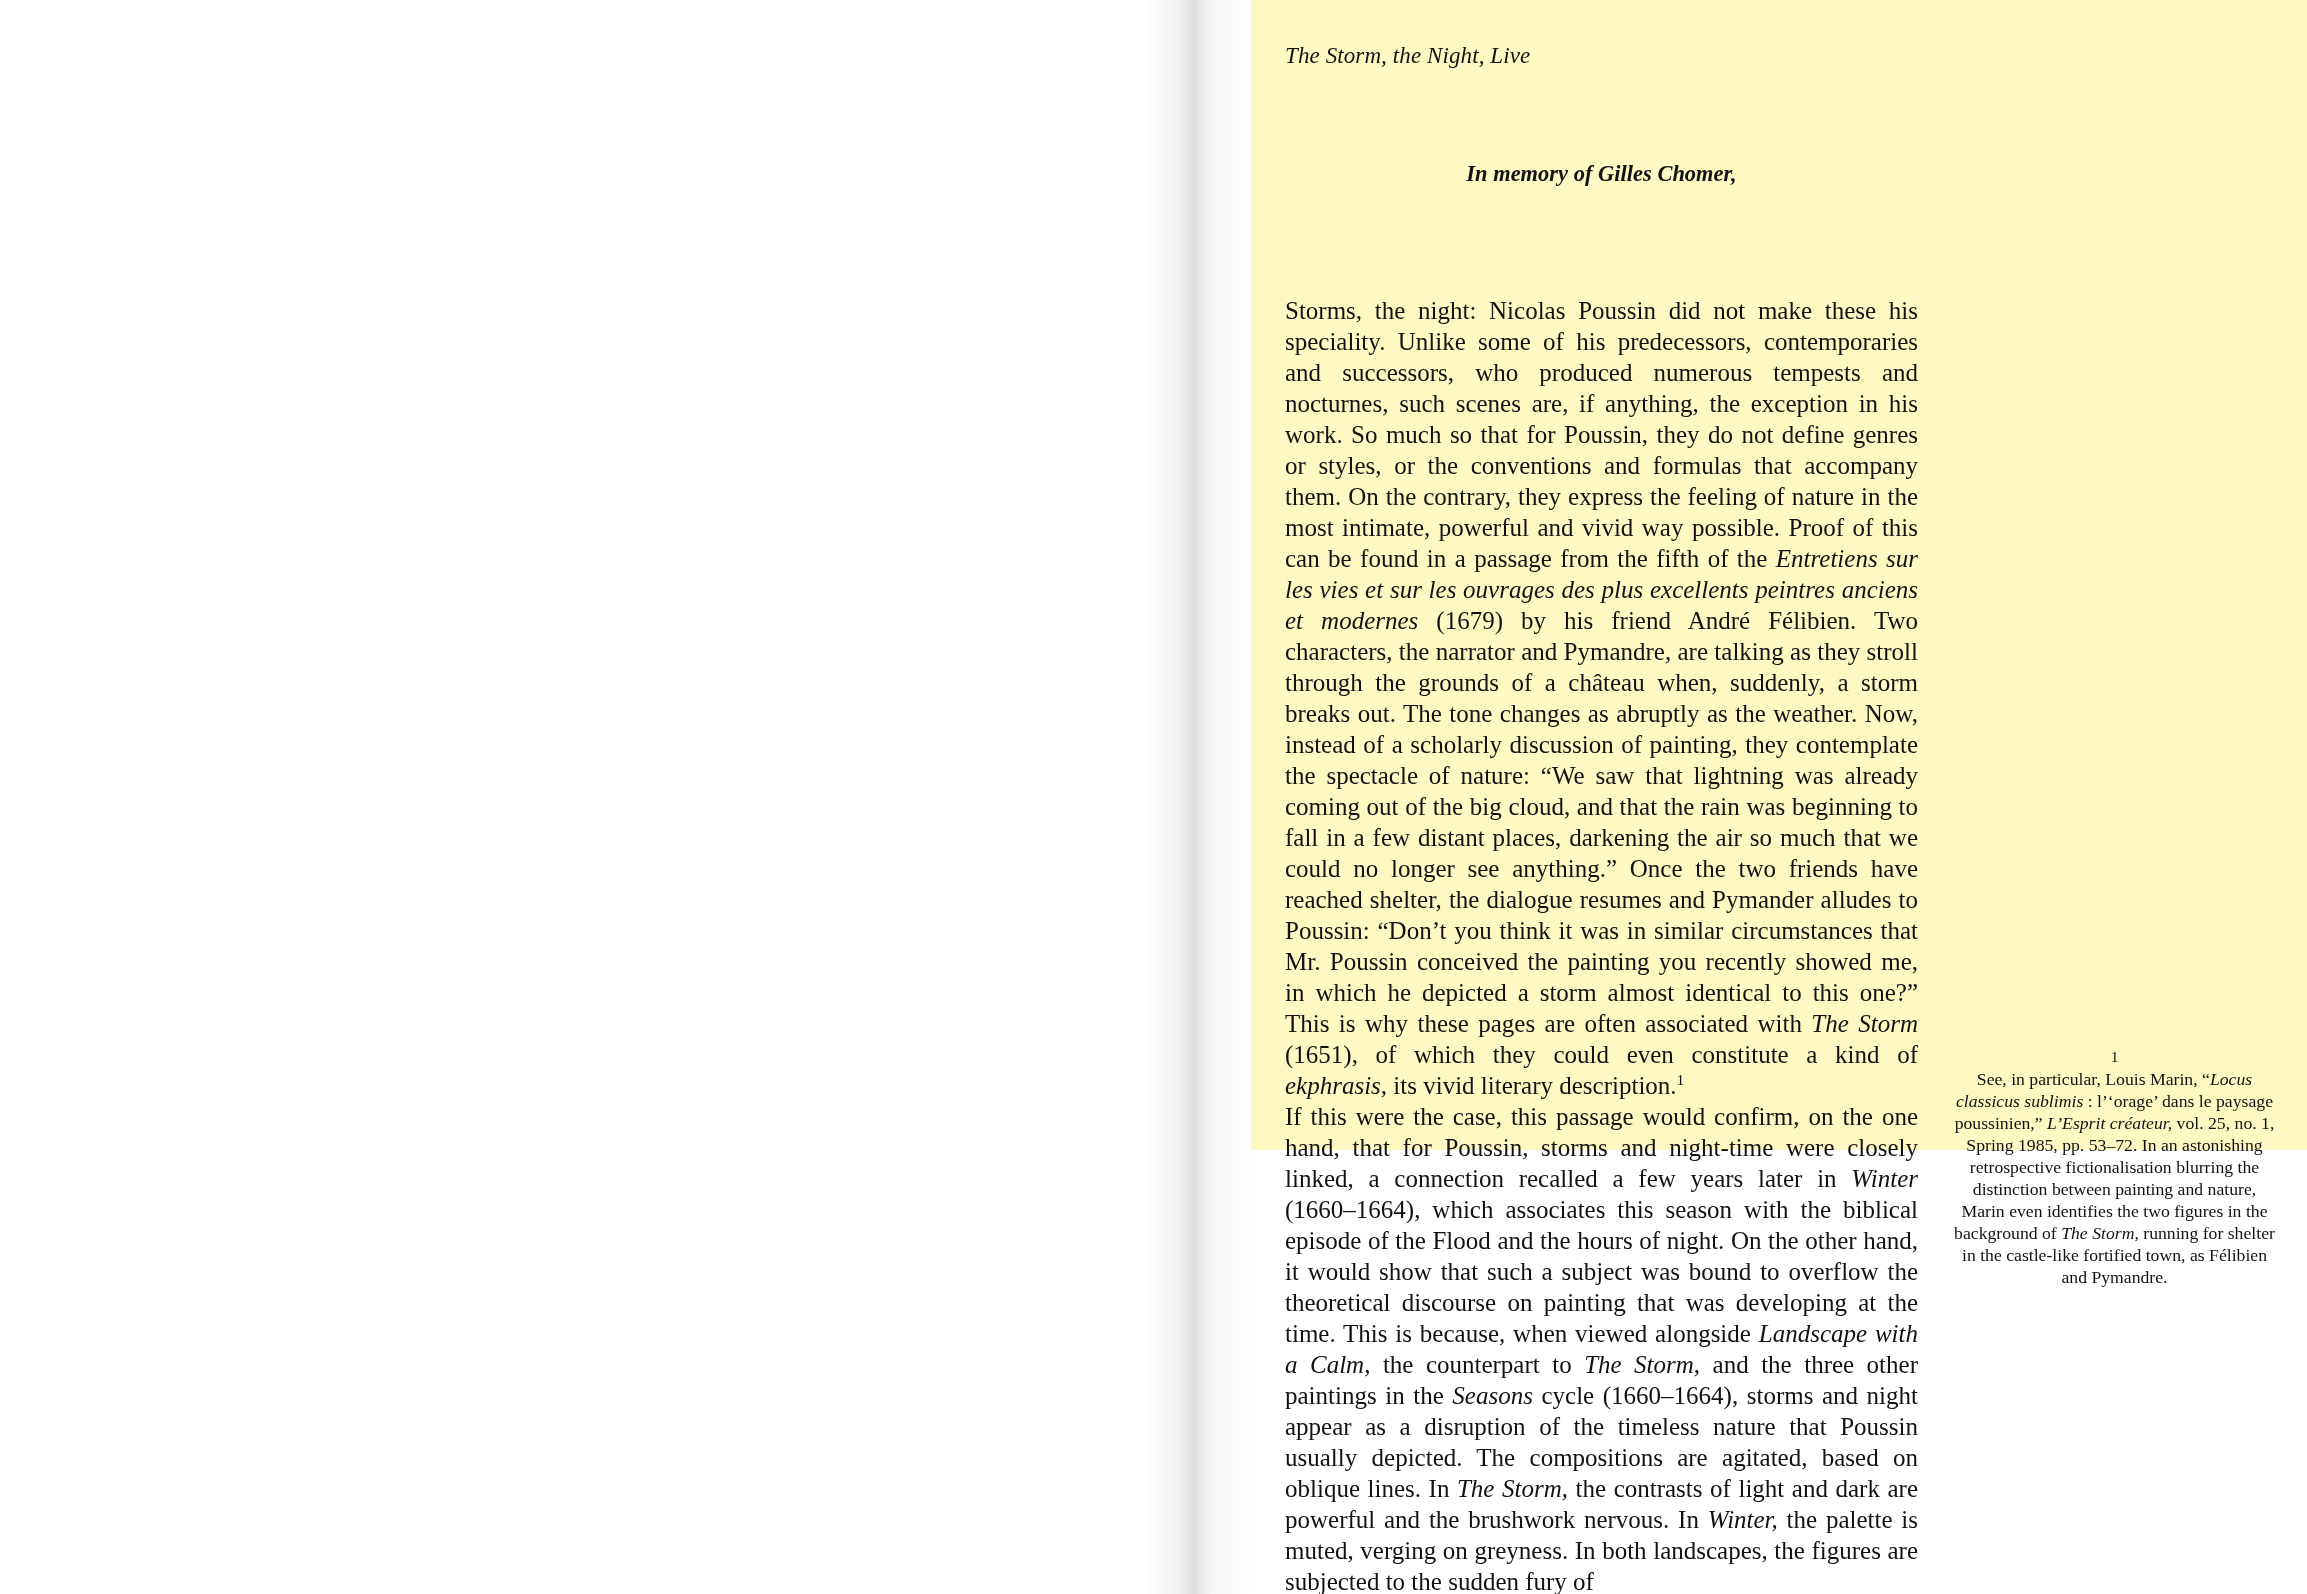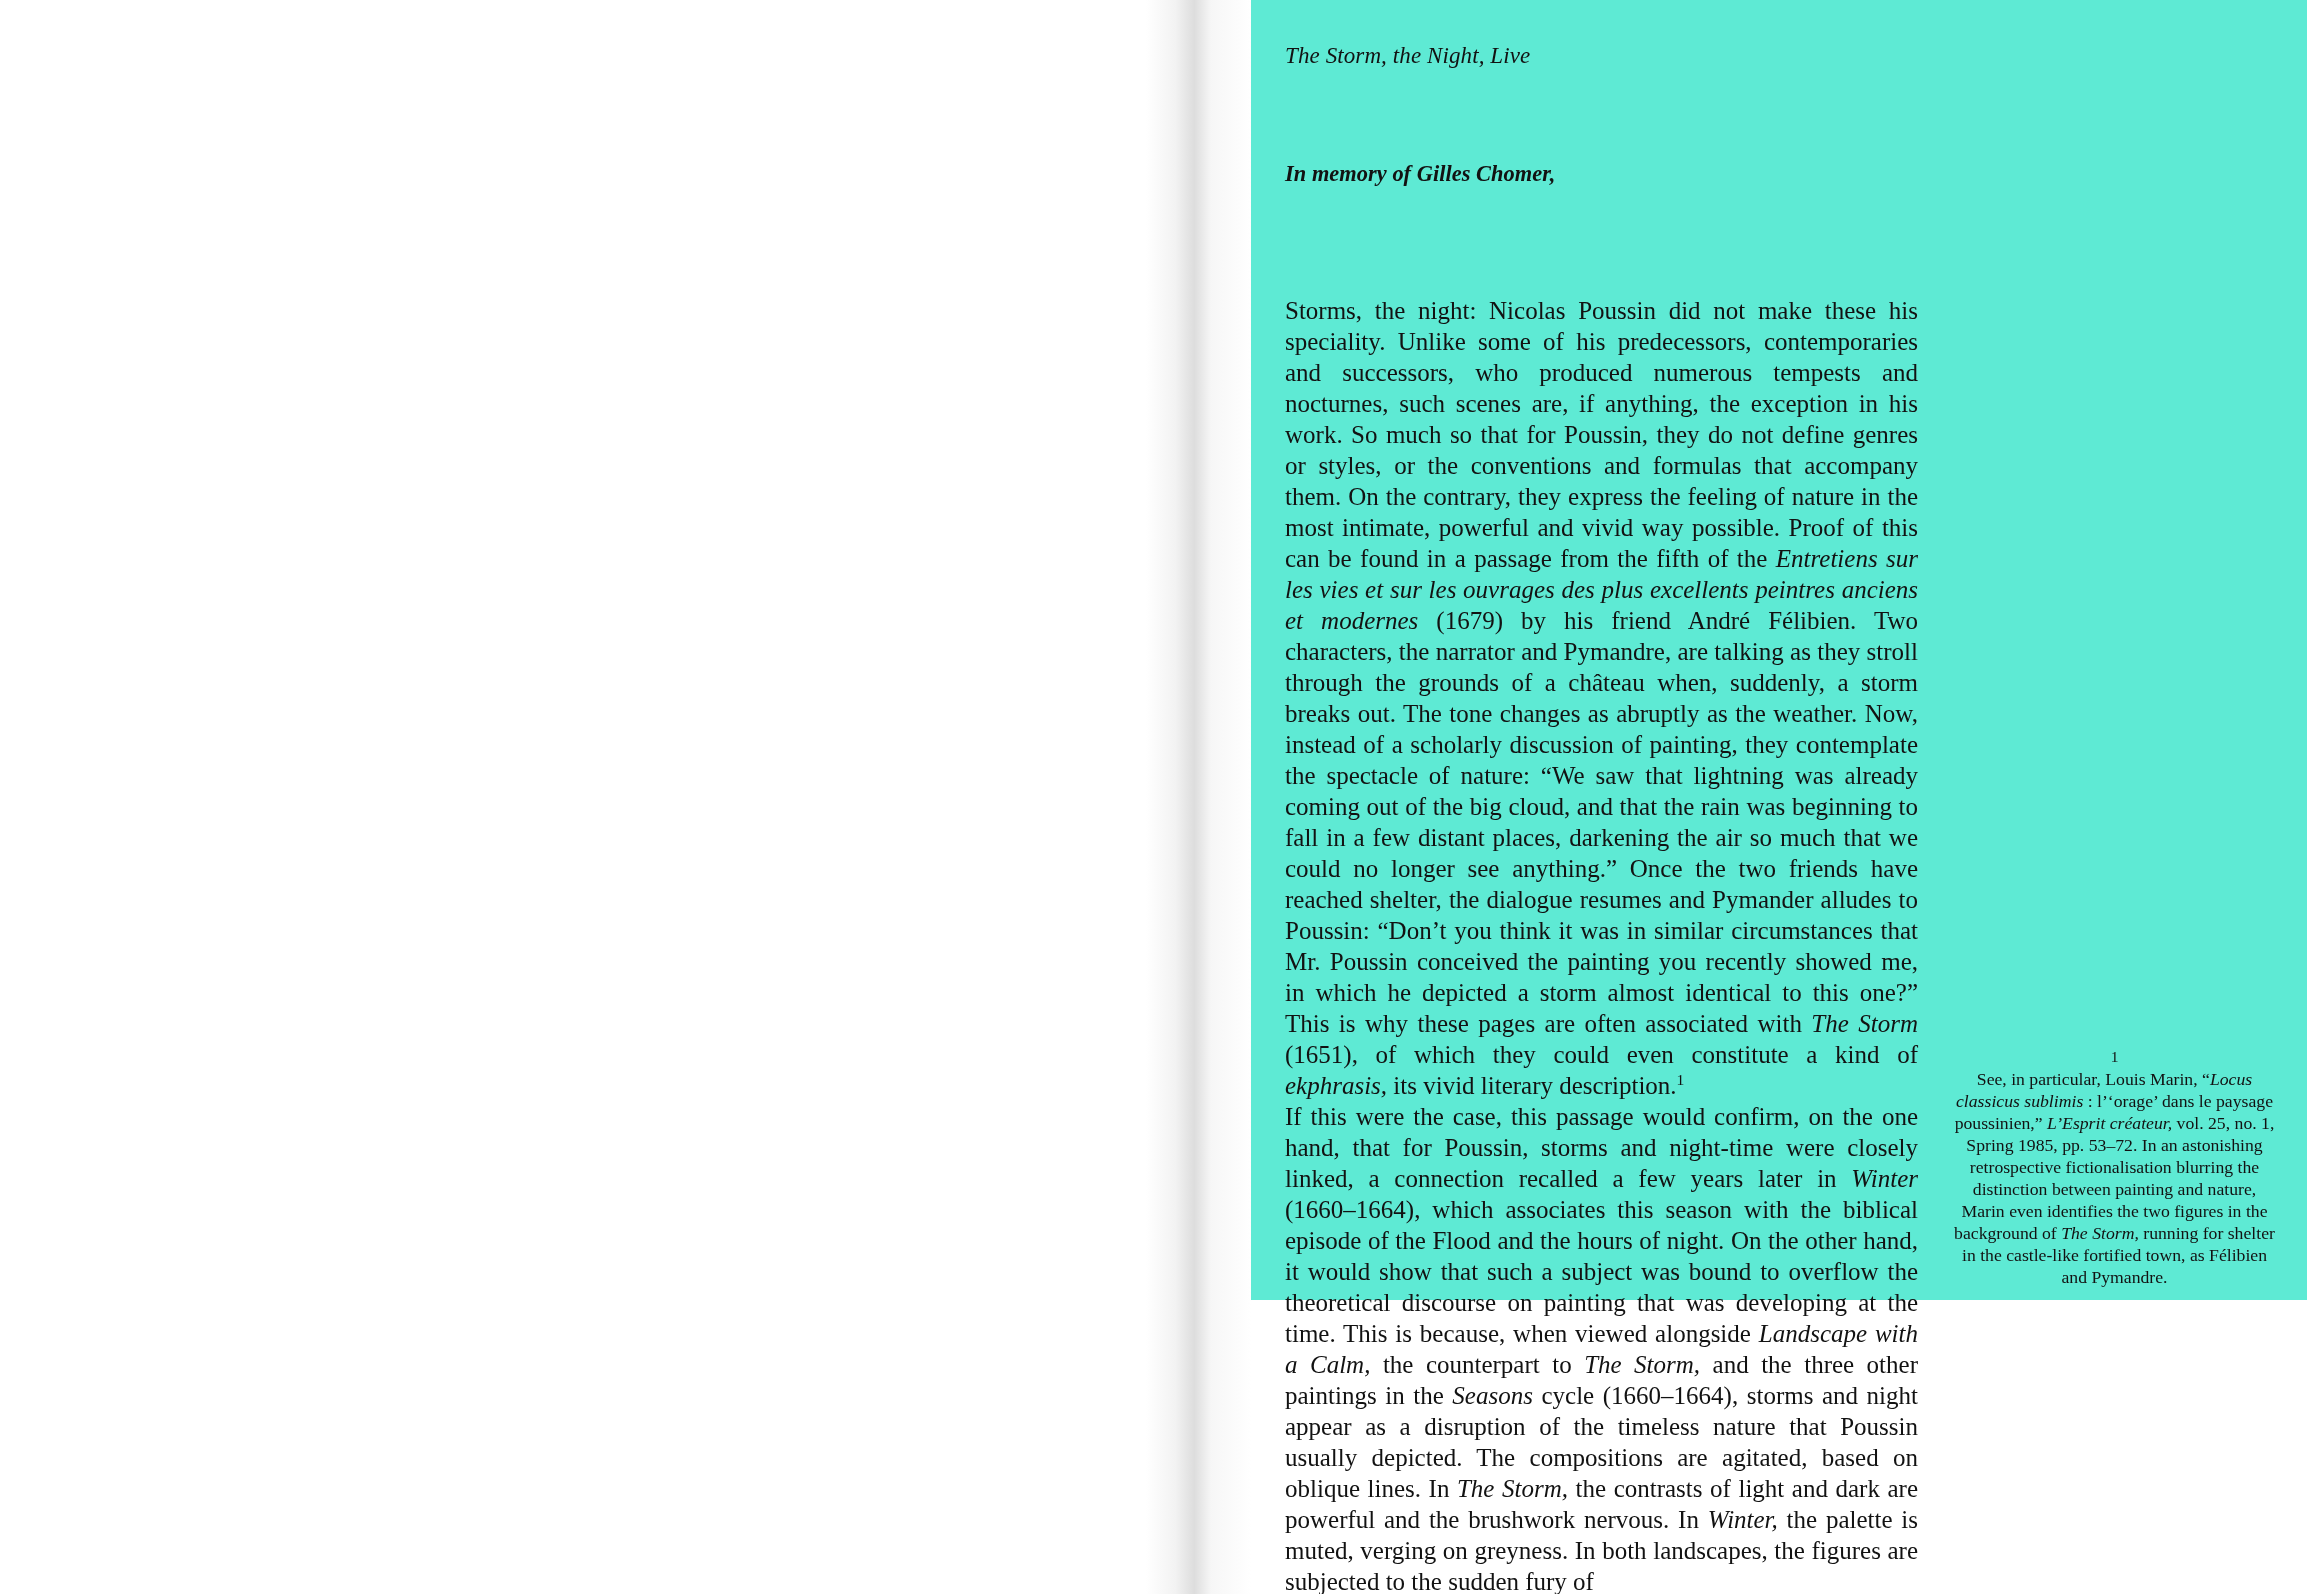--- a/index.html
+++ b/index.html
@@ -48,22 +48,22 @@
        rgba(255,255,255,0) 100%);
     pointer-events: none;
   }
 
   
   .page-right {
     position: absolute;
     left: 1251px;
     top: 0;
     width: 1056px;
-    height: 1300px;
-    background: #5eead4;
+    height: 1150px;
+    background: #fef9c3;
   }
 
   
   .runhead {
     position: absolute;
     left: 34px;
     top: 41px;
     width: 603px;
   }
   .runhead .title {
@@ -77,21 +77,21 @@
     line-height: 29px;
     letter-spacing: 0.1px;
   }
 
   
   .dedication {
     position: absolute;
     left: 34px;
     top: 159px;
     width: 633px;
-    text-align: left;
+    text-align: center;
     font-style: italic;
     font-weight: bold;
     font-size: 22.4px;
     line-height: 29px;
     letter-spacing: 0.04px;
     font-family: Liberation Serif, serif;
   }
   .dedication div { white-space: nowrap; }
 
   

